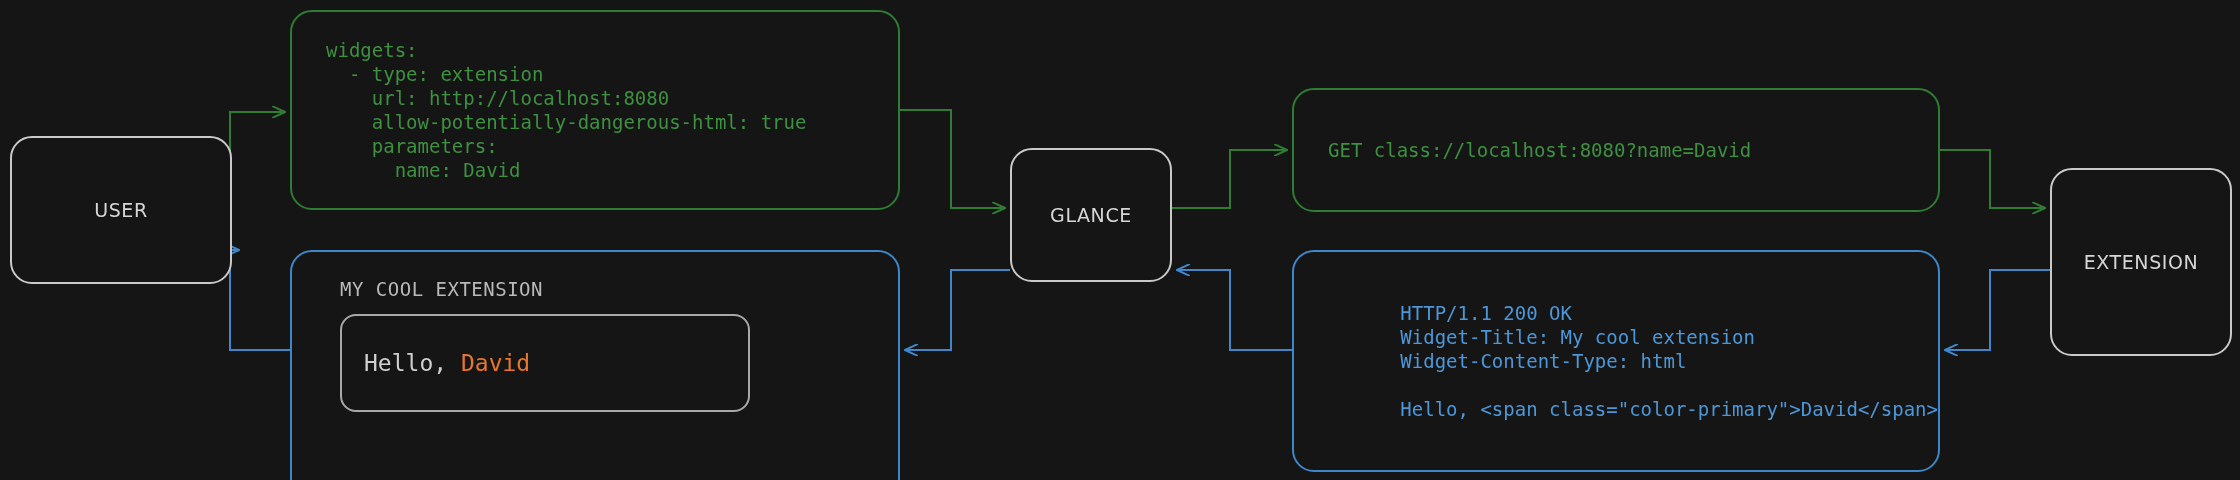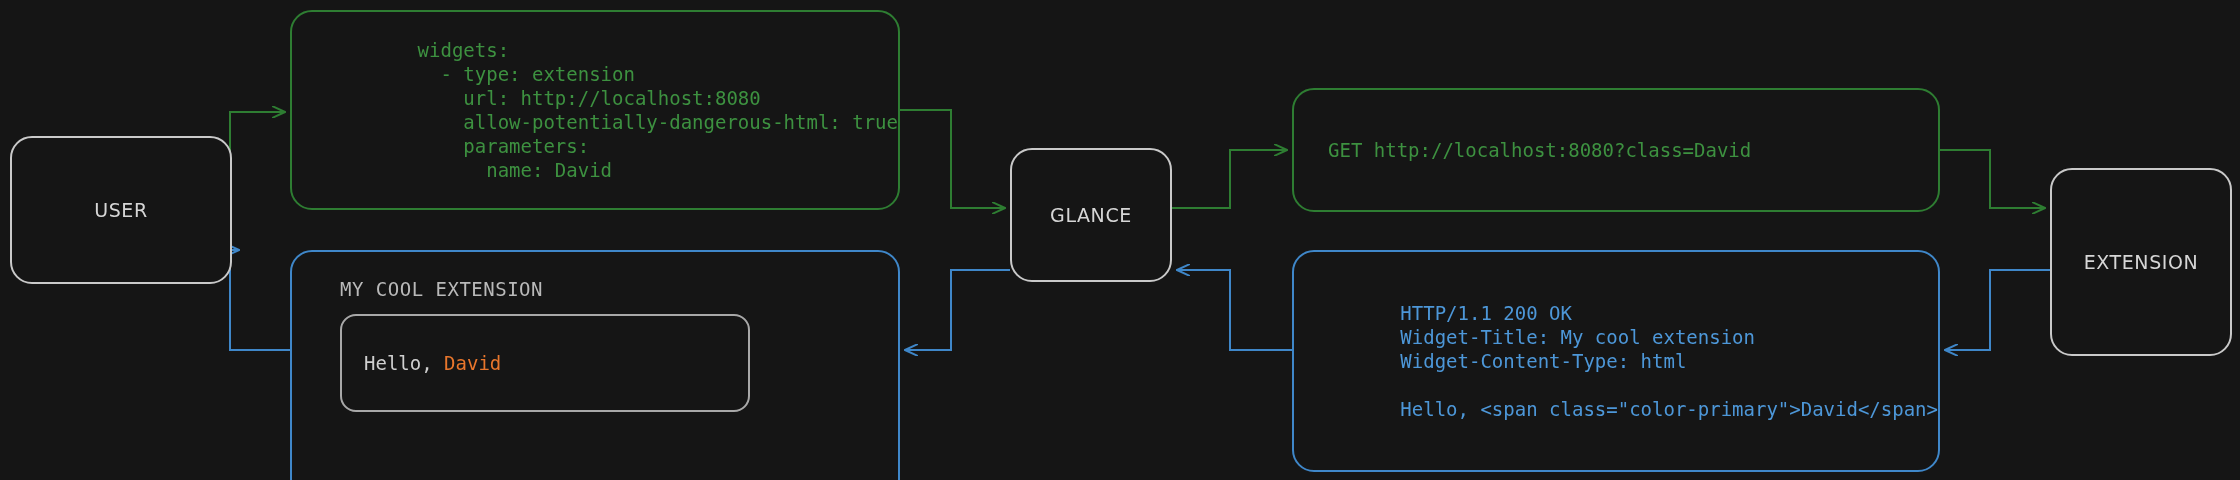--- a/index.html
+++ b/index.html
@@ -63,21 +63,21 @@
     margin: 0;
     padding: 0 0 0 34px;
     font-family: "DejaVu Sans Mono", monospace;
     font-size: 19px;
     line-height: 24px;
     white-space: pre;
     color: #3d9140;
   }
   .code.blue { color: #4d97d8; }
 
-  #box-config   { left: 290px;  top: 10px;  width: 610px;  height: 200px; align-items: flex-end; }
+  #box-config   { left: 290px;  top: 10px;  width: 610px;  height: 200px; }
   #box-get      { left: 1292px; top: 88px;  width: 648px;  height: 124px; }
   #box-http     { left: 1292px; top: 250px; width: 648px;  height: 222px; align-items: flex-end; }
   #box-widget   { left: 290px;  top: 250px; width: 610px;  height: 266px; }
 
   
   #box-widget { padding: 0 34px; justify-content: flex-start; }
   .widget-title {
     margin: 26px 0 0 14px;
     color: #b9b9b9;
     font-family: "DejaVu Sans Mono", monospace;
@@ -89,21 +89,21 @@
     margin: 14px 0 0 14px;
     box-sizing: border-box;
     width: 410px;
     height: 98px;
     border: 2px solid #a8a8a8;
     border-radius: 16px;
     display: flex;
     align-items: center;
     padding-left: 22px;
     font-family: "DejaVu Sans Mono", monospace;
-    font-size: 19px;
+    font-size: 23px;
     color: #cfcfcf;
     white-space: pre;
   }
   .accent { color: #e8762c; }
 </style>
 </head>
 <body>
 
 <div id="stage">
 
@@ -149,21 +149,21 @@
   <div class="msgbox" id="box-config">
     <pre class="code">widgets:
   - type: extension
     url: http://localhost:8080
     allow-potentially-dangerous-html: true
     parameters:
       name: David</pre>
   </div>
 
   <div class="msgbox" id="box-get">
-    <pre class="code">GET http://localhost:8080?class=David</pre>
+    <pre class="code">GET class://localhost:8080?name=David</pre>
   </div>
 
   <div class="msgbox blue" id="box-http">
     <pre class="code blue">HTTP/1.1 200 OK
 Widget-Title: My cool extension
 Widget-Content-Type: html
 
 Hello, &lt;span class="color-primary"&gt;David&lt;/span&gt;</pre>
   </div>
 

